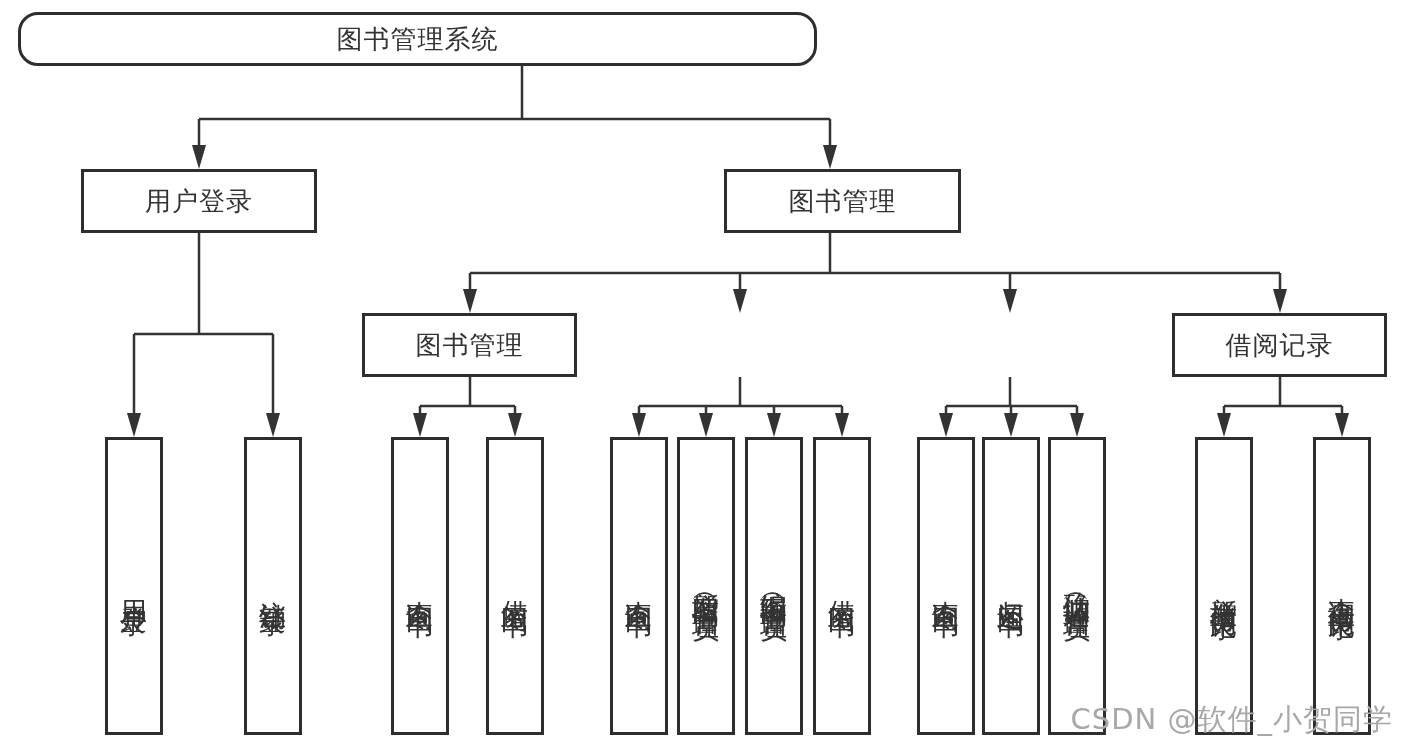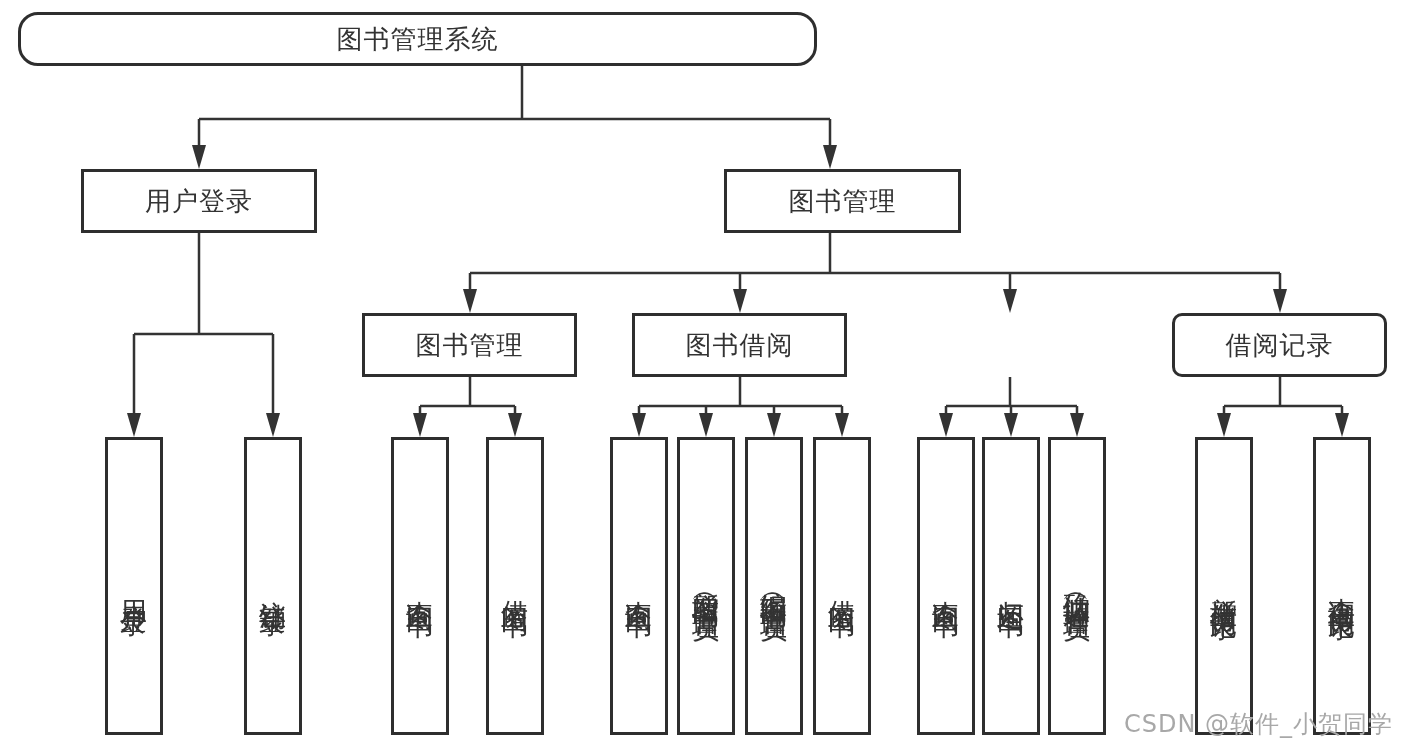--- a/index.html
+++ b/index.html
@@ -37,21 +37,21 @@
     text-orientation: mixed;
     font-size: 27px;
     letter-spacing: 3.5px;
     line-height: 1;
     white-space: normal;
   }
   #watermark {
     position: absolute;
     right: 12px;
     bottom: 7px;
-    font-size: 24px;
+    font-size: 29px;
     color: #a8a8a8;
     letter-spacing: 1px;
     white-space: nowrap;
   }
 </style>
 </head>
 <body>
 
 <div id="canvas">
 
@@ -125,24 +125,21 @@
   <div class="node h" style="left:81px; top:169px; width:236px; height:64px;">
     <span class="lbl">用户登录</span>
   </div>
   <div class="node h" style="left:724px; top:169px; width:237px; height:64px;">
     <span class="lbl">图书管理</span>
   </div>
 
   <div class="node h" style="left:362px; top:313px; width:215px; height:64px;">
     <span class="lbl">图书管理</span>
   </div>
-  <div class="node h" style="left:632px; top:313px; width:215px; height:64px;">
-    <span class="lbl">图书借阅</span>
-  </div>
-  <div class="node h" style="left:1172px; top:313px; width:215px; height:64px;border-radius:10px;">
+  <div class="node h" style="left:1172px; top:313px; width:215px; height:64px;">
     <span class="lbl">借阅记录</span>
   </div>
 
   <div class="node v" style="left:105px; top:437px; width:58px; height:298px;">
     <span class="lbl">用户登录</span>
   </div>
   <div class="node v" style="left:244px; top:437px; width:58px; height:298px;">
     <span class="lbl">注销登录</span>
   </div>
 

